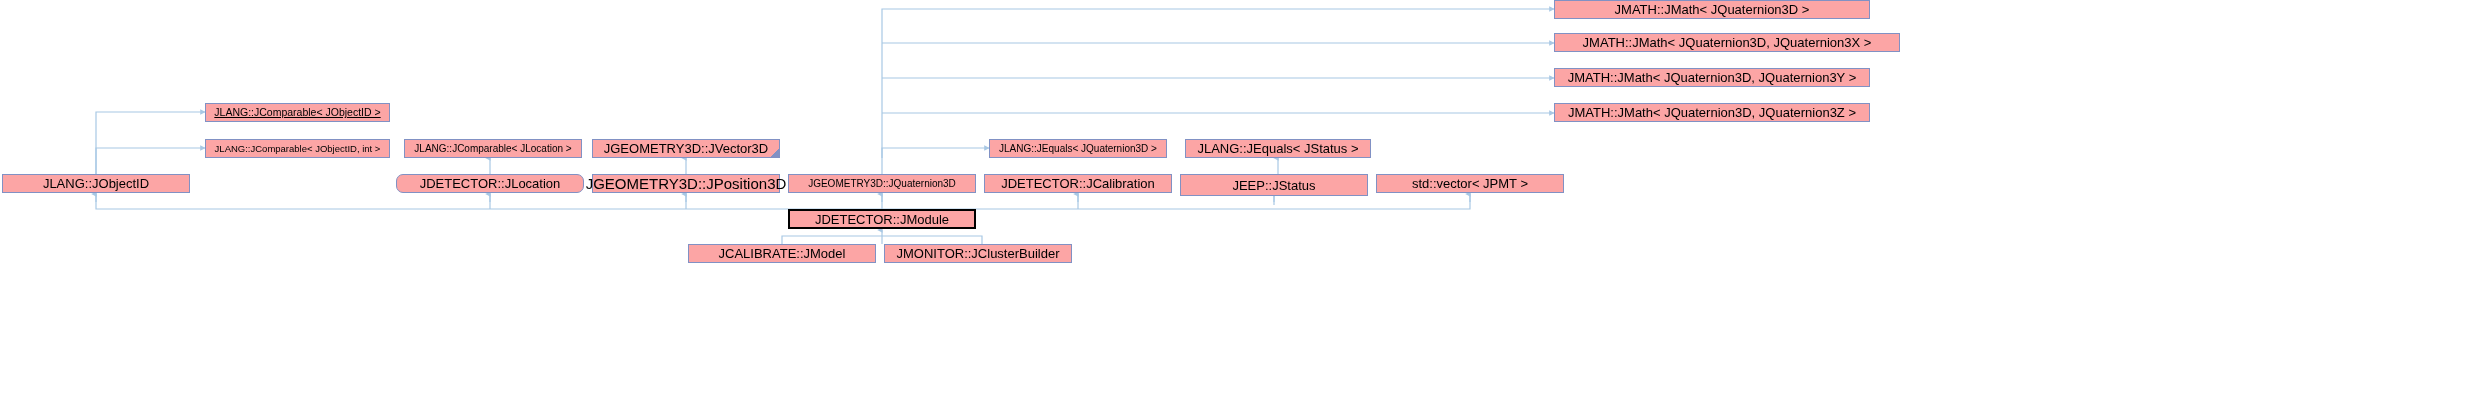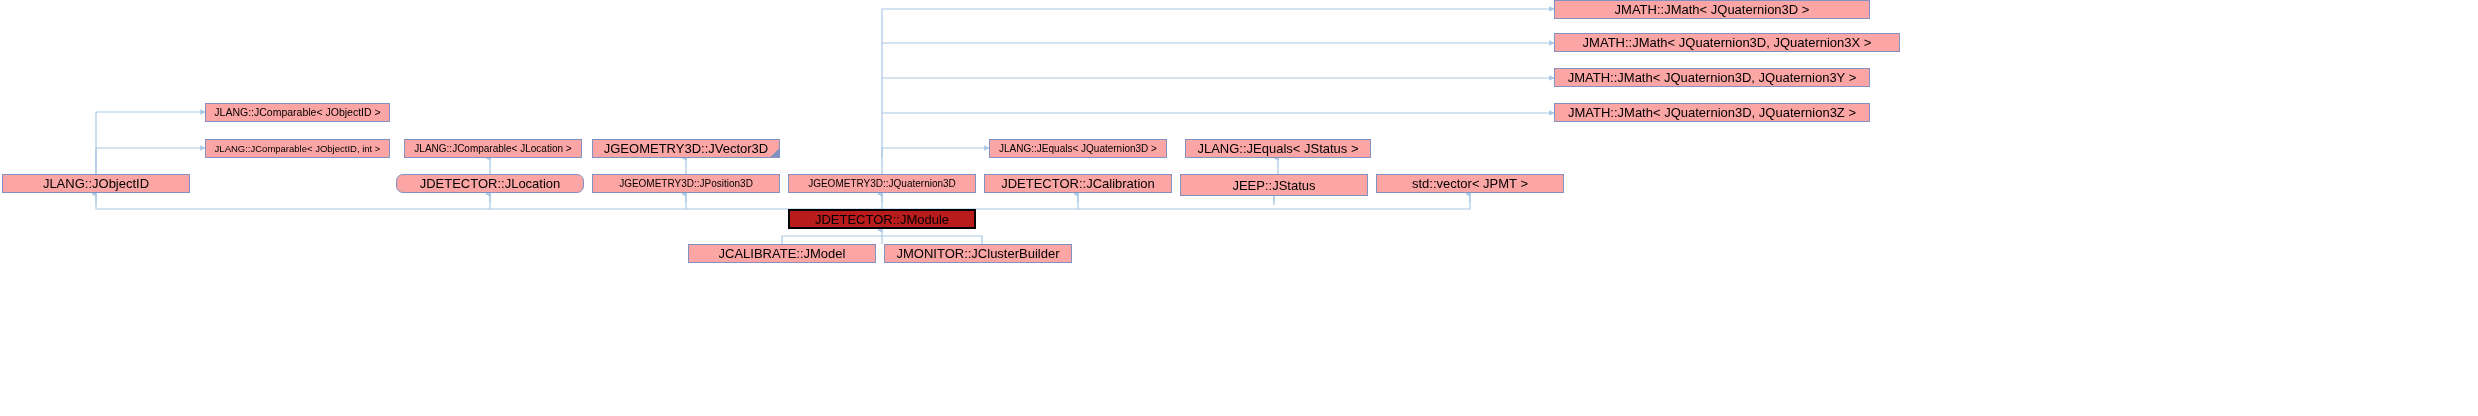--- a/index.html
+++ b/index.html
@@ -37,21 +37,21 @@
     display: flex;
     align-items: center;
     justify-content: center;
     text-align: center;
     white-space: nowrap;
     letter-spacing: 0px;
     cursor: pointer;
   }
   .node.current {
     border: 2px solid #000000;
-    background: #b91c1c;
+    background: #fca5a5;
   }
   .node-label {
     display: block;
     padding: 0 4px;
     pointer-events: none;
   }
   .dogear {
     position: absolute;
     right: 0;
     bottom: 0;
@@ -123,21 +123,21 @@
       </div>
       <div class="node" style="left: 1554px; top: 33px; width: 346px; height: 19px;">
         <span class="node-label">JMATH::JMath&lt; JQuaternion3D, JQuaternion3X &gt;</span>
       </div>
       <div class="node" style="left: 1554px; top: 68px; width: 316px; height: 19px;">
         <span class="node-label">JMATH::JMath&lt; JQuaternion3D, JQuaternion3Y &gt;</span>
       </div>
       <div class="node" style="left: 1554px; top: 103px; width: 316px; height: 19px;">
         <span class="node-label">JMATH::JMath&lt; JQuaternion3D, JQuaternion3Z &gt;</span>
       </div>
-      <div class="node" style="left: 205px; top: 103px; width: 185px; height: 19px;">
+      <div class="node" style="left: 205px; top: 103px; width: 185px; height: 19px; text-decoration: underline;">
         <span class="node-label" style="font-size: 10.5px;">JLANG::JComparable&lt; JObjectID &gt;</span>
       </div>
       <div class="node" style="left: 205px; top: 139px; width: 185px; height: 19px;">
         <span class="node-label" style="font-size: 9.5px;">JLANG::JComparable&lt; JObjectID, int &gt;</span>
       </div>
       <div class="node" style="left: 404px; top: 139px; width: 178px; height: 19px;">
         <span class="node-label" style="font-size: 10px;">JLANG::JComparable&lt; JLocation &gt;</span>
       </div>
       <div class="node" style="left: 592px; top: 139px; width: 188px; height: 19px;">
         <span class="node-label">JGEOMETRY3D::JVector3D</span>
@@ -149,21 +149,21 @@
       <div class="node" style="left: 1185px; top: 139px; width: 186px; height: 19px;">
         <span class="node-label">JLANG::JEquals&lt; JStatus &gt;</span>
       </div>
       <div class="node" style="left: 2px; top: 174px; width: 188px; height: 19px;">
         <span class="node-label">JLANG::JObjectID</span>
       </div>
       <div class="node" style="left: 396px; top: 174px; width: 188px; height: 19px; border-radius: 7px;">
         <span class="node-label">JDETECTOR::JLocation</span>
       </div>
       <div class="node" style="left: 592px; top: 174px; width: 188px; height: 19px;">
-        <span class="node-label" style="font-size: 10px;">JGEOMETRY3D::JPosition3D</span>
+        <span class="node-label" style="font-size: 15px;">JGEOMETRY3D::JPosition3D</span>
       </div>
       <div class="node" style="left: 788px; top: 174px; width: 188px; height: 19px;">
         <span class="node-label" style="font-size: 10px;">JGEOMETRY3D::JQuaternion3D</span>
       </div>
       <div class="node" style="left: 984px; top: 174px; width: 188px; height: 19px;">
         <span class="node-label">JDETECTOR::JCalibration</span>
       </div>
       <div class="node" style="left: 1180px; top: 174px; width: 188px; height: 22px;">
         <span class="node-label">JEEP::JStatus</span>
       </div>

